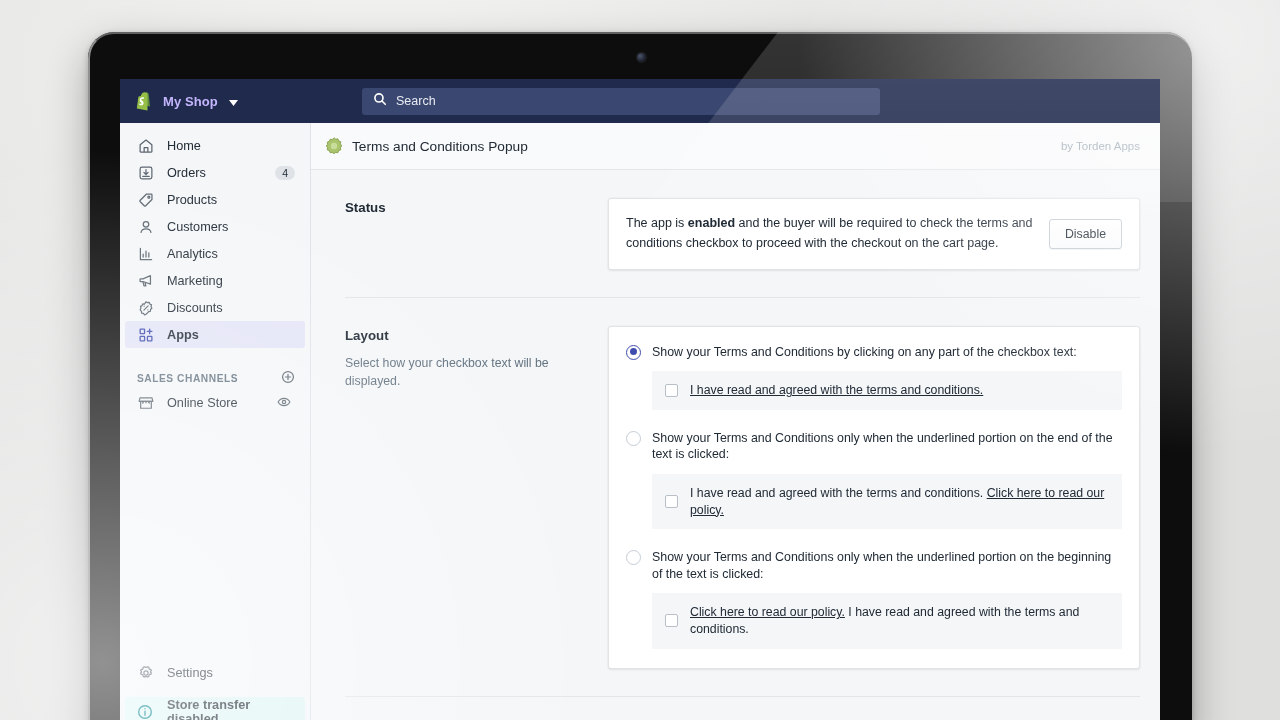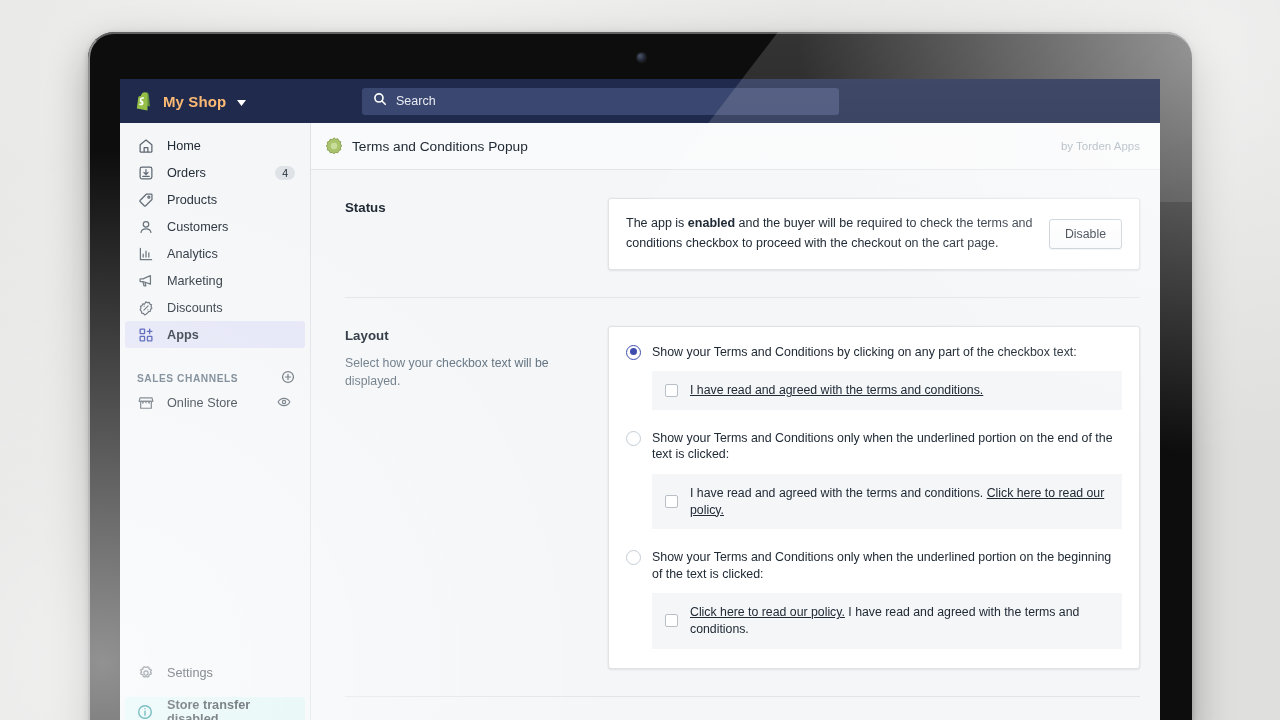--- a/index.html
+++ b/index.html
@@ -71,25 +71,25 @@
     display: flex; align-items: center;
     z-index: 2;
   }
   #shop-block {
     width: 190px;
     display: flex; align-items: center; gap: 9px;
     padding-left: 14px;
   }
   .shopify-bag { width: 20px; height: 22px; display:block; }
   #shop-name {
-    color: #fdba74; font-size: 15px; font-weight: bold; letter-spacing:.1px;
+    color: #c4b5fd; font-size: 13px; font-weight: bold; letter-spacing:.1px;
   }
   #shop-caret { margin-left: 2px; }
   #searchbar {
-    width: 477px; height: 27px;
+    width: 518px; height: 27px;
     background: #3a4770;
     border-radius: 3px;
     display: flex; align-items: center; gap: 9px;
     padding: 0 11px;
     margin-left: 52px;
   }
   #searchbar .sicon { flex: 0 0 auto; }
   #search-placeholder { color:#e8ebf2; font-size:12.5px; }
 
   

